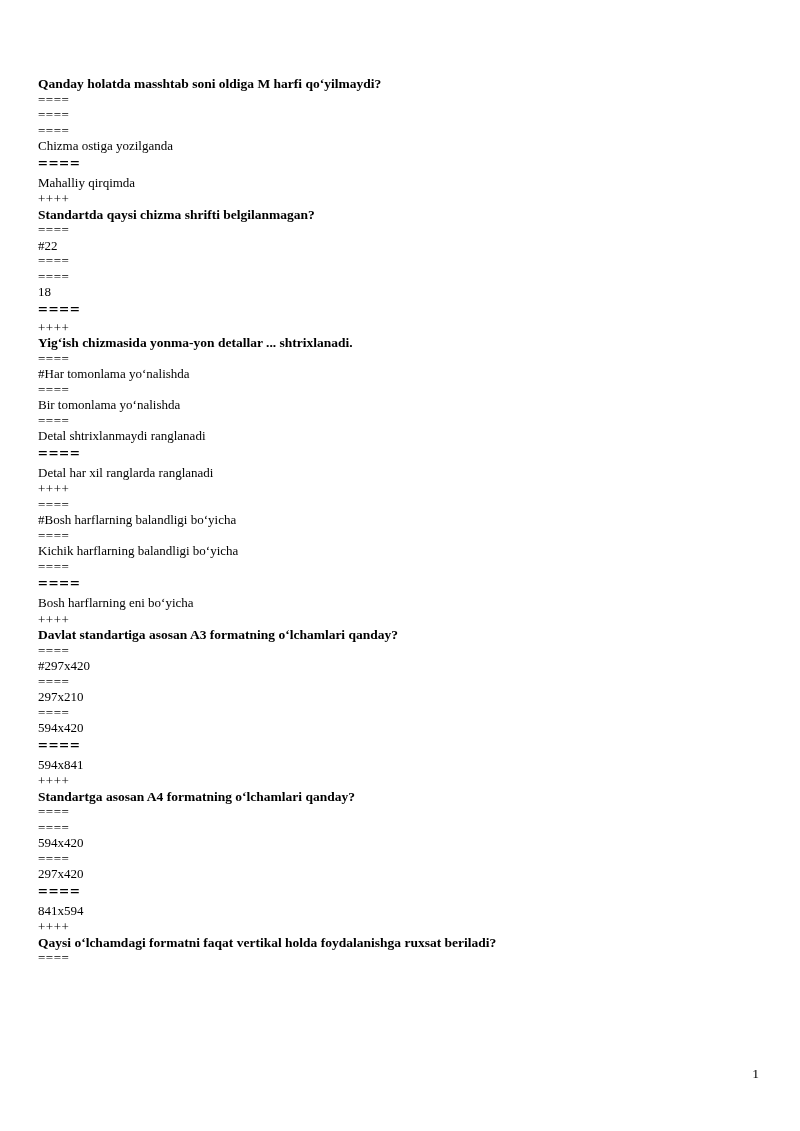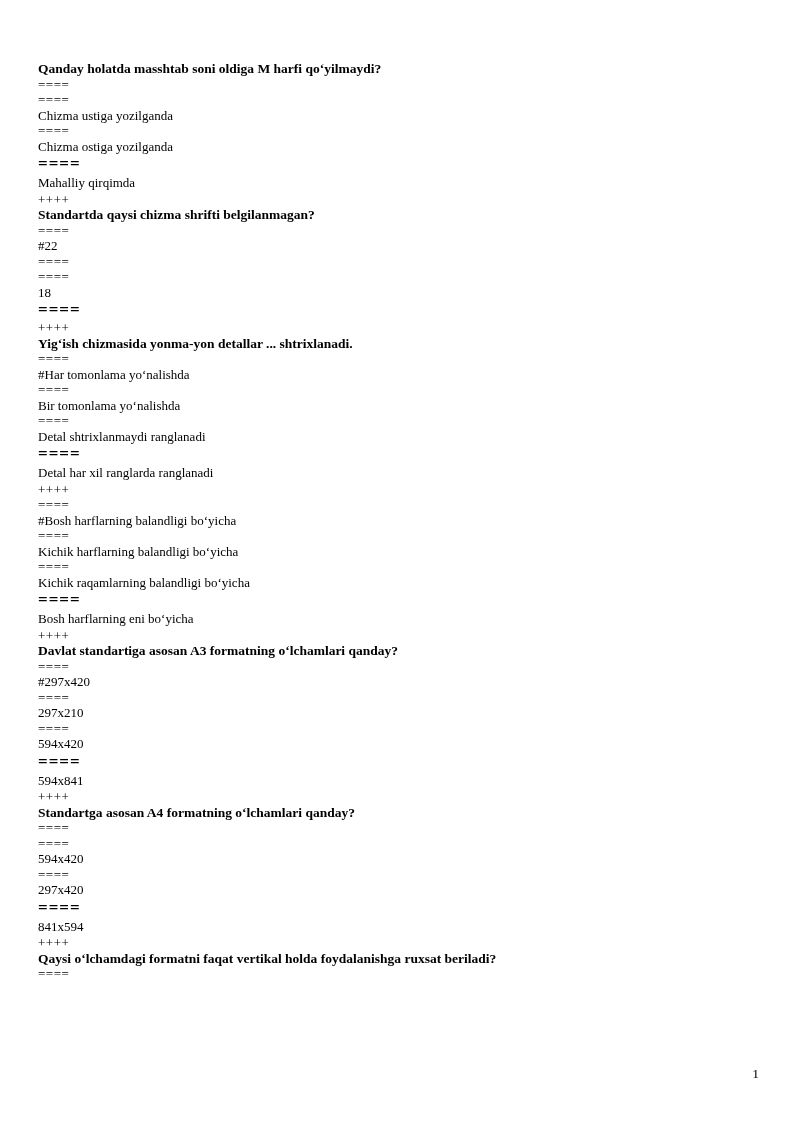--- a/index.html
+++ b/index.html
@@ -6,21 +6,21 @@
   html, body { background: #ffffff; }
   body {
     width: 800px; height: 1131px;
     position: relative;
     overflow: hidden;
     font-family: "Liberation Serif", serif;
     color: #000000;
   }
   .content {
     position: absolute;
-    left: 38px; top: 61px; right: 30px;
+    left: 38px; top: 76px; right: 30px;
   }
   .line {
     font-size: 13px;
     line-height: 15.5px;
     white-space: pre-wrap;
   }
   .question {
     font-weight: bold;
     font-size: 13.5px;
   }
@@ -46,21 +46,20 @@
 </style>
 </head>
 <body>
 
 <main class="content">
   <div>
       <div>
         <div class="line question">Qanday holatda masshtab soni oldiga M harfi qo‘yilmaydi?</div>
         <div class="line sep">====</div>
         <div class="line sep">====</div>
-        <div class="line answer">Chizma ustiga yozilganda</div>
         <div class="line sep">====</div>
         <div class="line answer">Chizma ostiga yozilganda</div>
         <div class="line sep sep-large">====</div>
         <div class="line answer after-large">Mahalliy qirqimda</div>
         <div class="line sep">++++</div>
       </div>
       <div>
         <div class="line question">Standartda qaysi chizma shrifti belgilanmagan?</div>
         <div class="line sep">====</div>
         <div class="line answer">#22</div>
@@ -81,21 +80,20 @@
         <div class="line sep sep-large">====</div>
         <div class="line answer after-large">Detal har xil ranglarda ranglanadi</div>
         <div class="line sep">++++</div>
       </div>
       <div>
         <div class="line sep">====</div>
         <div class="line answer">#Bosh harflarning balandligi bo‘yicha</div>
         <div class="line sep">====</div>
         <div class="line answer">Kichik harflarning balandligi bo‘yicha</div>
         <div class="line sep">====</div>
-        <div class="line answer">Kichik raqamlarning balandligi bo‘yicha</div>
         <div class="line sep sep-large">====</div>
         <div class="line answer after-large">Bosh harflarning eni bo‘yicha</div>
         <div class="line sep">++++</div>
       </div>
       <div>
         <div class="line question">Davlat standartiga asosan A3 formatning o‘lchamlari qanday?</div>
         <div class="line sep">====</div>
         <div class="line answer">#297x420</div>
         <div class="line sep">====</div>
         <div class="line answer">297x210</div>

